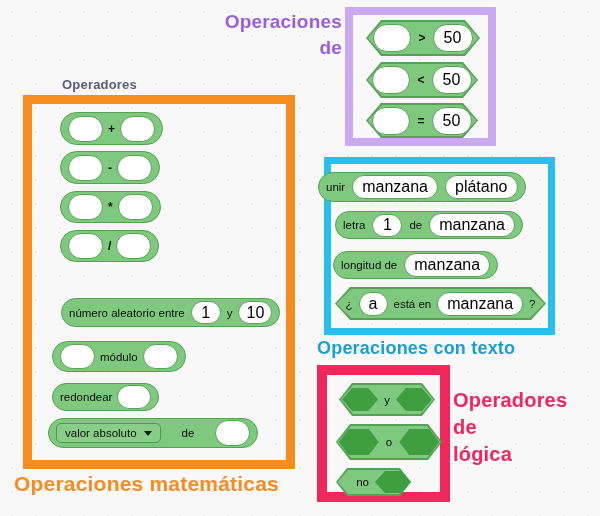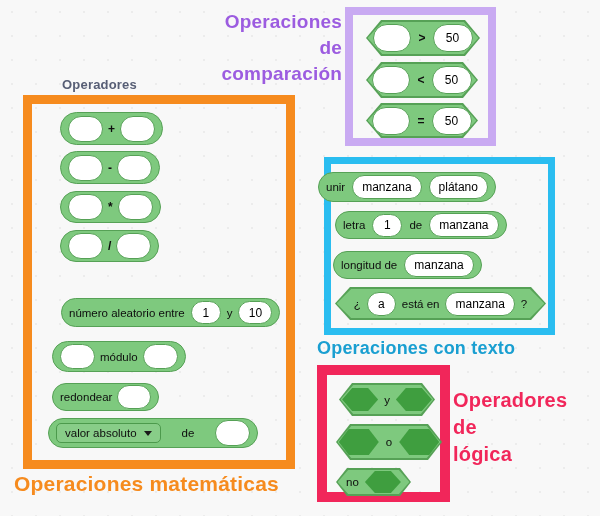--- a/index.html
+++ b/index.html
@@ -31,21 +31,21 @@
   .lbl-logic { left:453px; top:387px; font-size:20px; line-height:27px; color:#f1265a; }
   
   .pill {
     position:absolute; display:flex; align-items:center;
     background:#7ec97e; border:1.5px solid #56a156; border-radius:17px;
     padding:0 7px; gap:5px; font-size:11.5px; color:#0e0e0e; white-space:nowrap;
   }
   .oval {
     background:#ffffff; border:1.5px solid #56a156; border-radius:14px;
     display:flex; align-items:center; justify-content:center;
-    font-size:12px; color:#000;
+    font-size:16px; color:#000;
   }
   .ov-lg { width:35px; height:26px; }
   .ov-md { width:34px; height:24px; }
   .ov-sm { width:30px; height:23px; }
   .ov-word { height:24px; padding:8px 9px; }
   .opsym { font-size:12px; font-weight:bold; }
   
   .hexwrap { position:absolute; --pt:15px; }
   .hexb { position:absolute; inset:0; background:#56a156; }
   .hexf { position:absolute; inset:1.6px; background:#7ec97e; }
@@ -82,21 +82,20 @@
 
   <div class="abox box-math"></div>
   <div class="abox box-comp"></div>
   <div class="abox box-text"></div>
   <div class="abox box-logic"></div>
 
   <div class="alabel lbl-math">Operaciones matemáticas</div>
   <div class="alabel lbl-comp">
     <div>Operaciones</div>
     <div>de</div>
-    <div>comparación</div>
   </div>
   <div class="alabel lbl-text">Operaciones con texto</div>
   <div class="alabel lbl-logic">
     <div>Operadores</div>
     <div>de</div>
     <div>lógica</div>
   </div>
 
   <div class="pill" style="left:60px; top:112px; height:33px;">
     <span class="oval ov-lg"></span>
@@ -211,19 +210,19 @@
     <div class="hexf"></div>
     <div class="hexc" style="gap:7px;">
       <span class="hole hole-lg"></span>
       <span>o</span>
       <span class="hole hole-lg"></span>
     </div>
   </div>
   <div class="hexwrap" style="left:336px; top:468px; width:75px; height:28px; --pt:11px;">
     <div class="hexb"></div>
     <div class="hexf"></div>
-    <div class="hexc" style="gap:6px;">
+    <div class="hexc" style="gap:6px;justify-content:flex-end;">
       <span>no</span>
       <span class="hole hole-sm"></span>
     </div>
   </div>
 
 </div>
 
 </body></html>

